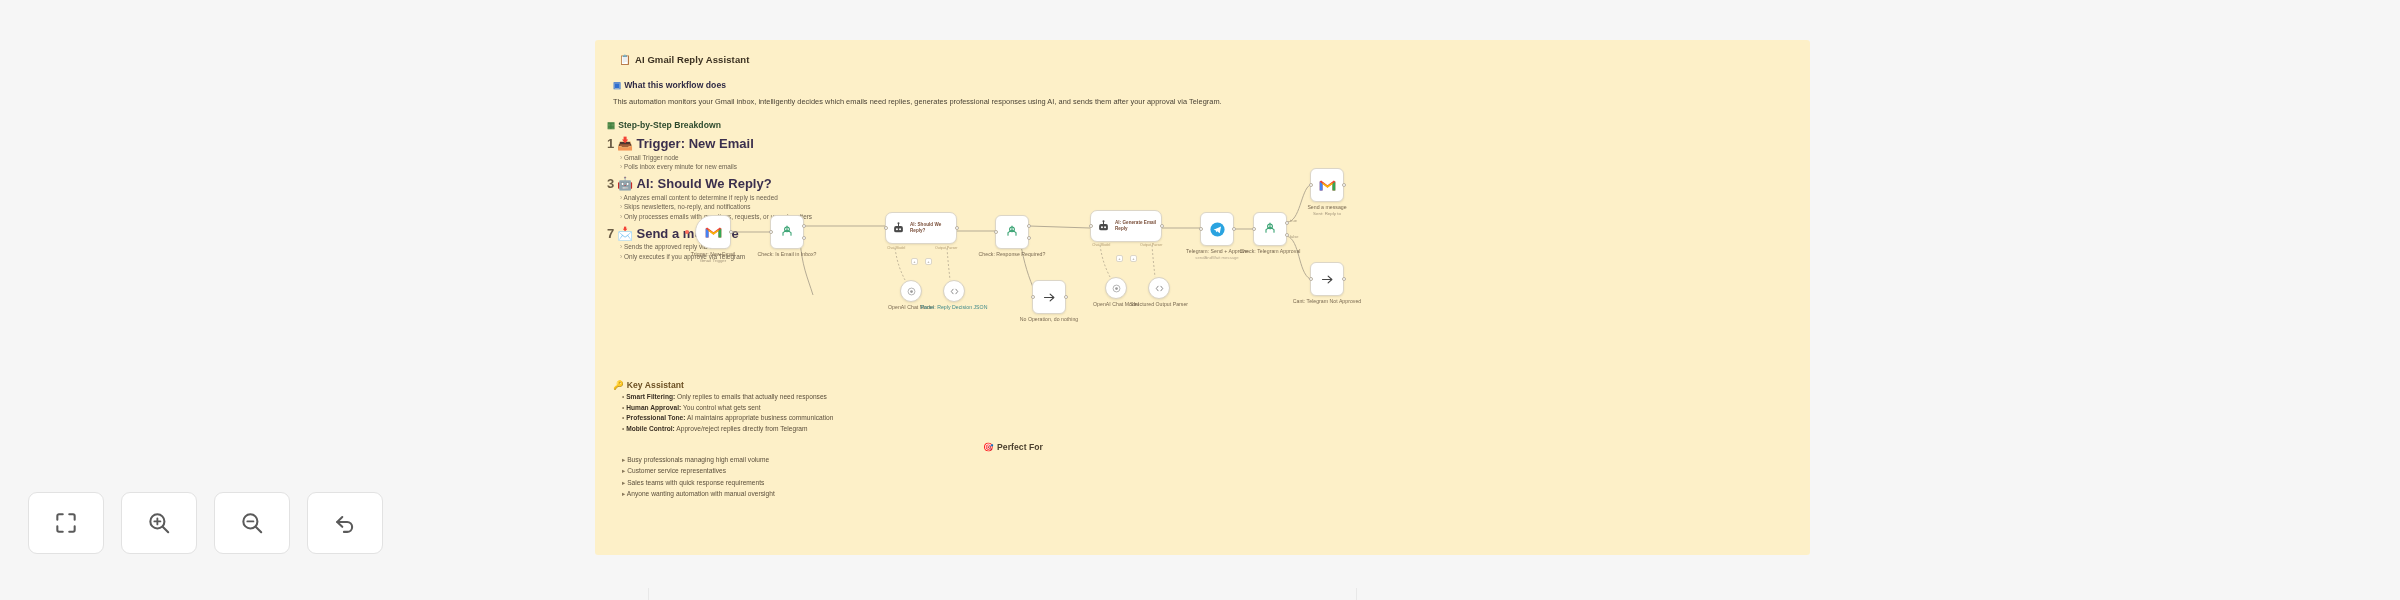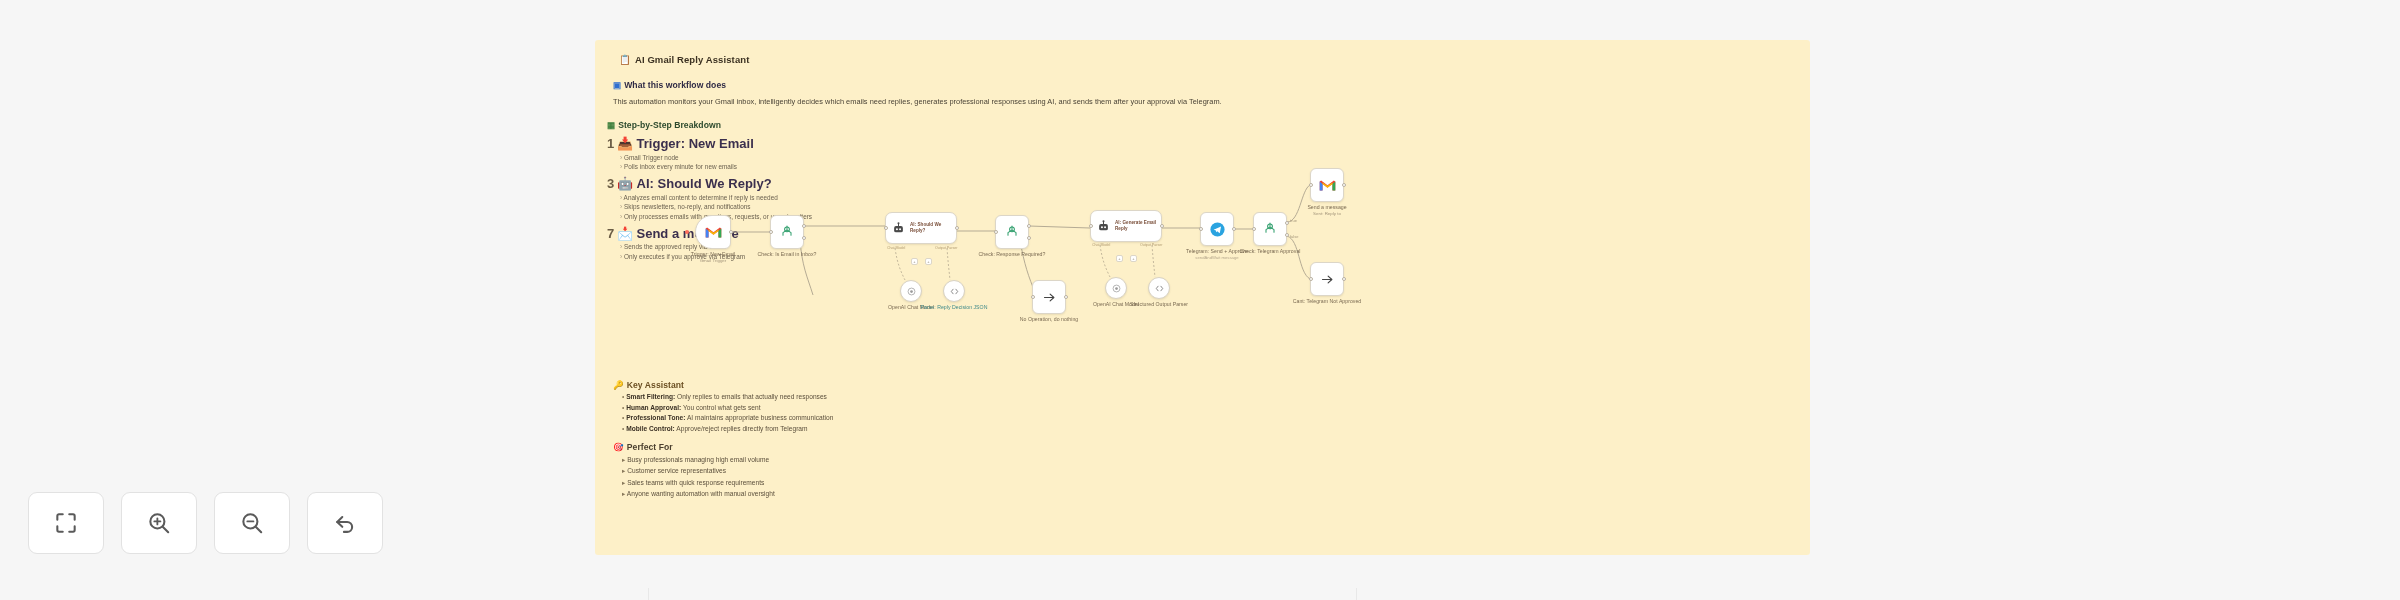--- a/index.html
+++ b/index.html
@@ -60,21 +60,21 @@
   #block-features { position: absolute; left: 18px; top: 340px; width: 430px; }
   #block-features .sec-head { color: #6b4f23; }
   .feat {
     font-size: 6.6px; color: #5b4f3c; white-space: nowrap;
     margin-top: 3.4px; margin-left: 9px; letter-spacing: .02px;
   }
   .feat::before { content: "• "; color: #8a7a5c; }
   .feat b { color: #3a3024; }
 
   #block-use { position: absolute; left: 18px; top: 402px; width: 430px; }
-  #block-use .sec-head { color: #4a3f2e; }
+  #block-use .sec-head { color: #4a3f2e; text-align: right; }
   .use {
     font-size: 6.6px; color: #5b4f3c; white-space: nowrap;
     margin-top: 3.6px; margin-left: 9px; letter-spacing: .02px;
   }
   .use::before { content: "▸ "; color: #8a7a5c; }
 
   
   .node {
     position: absolute;
     background: #fff;

